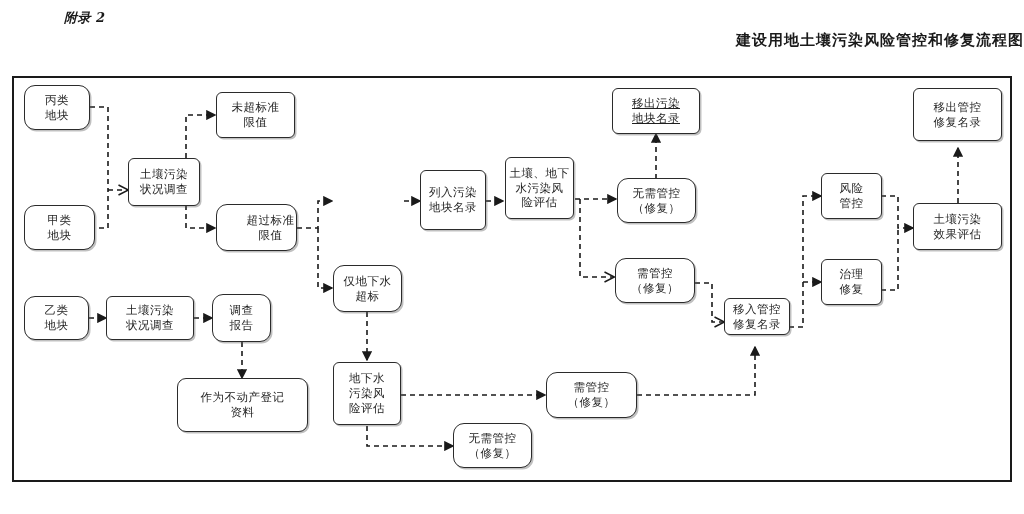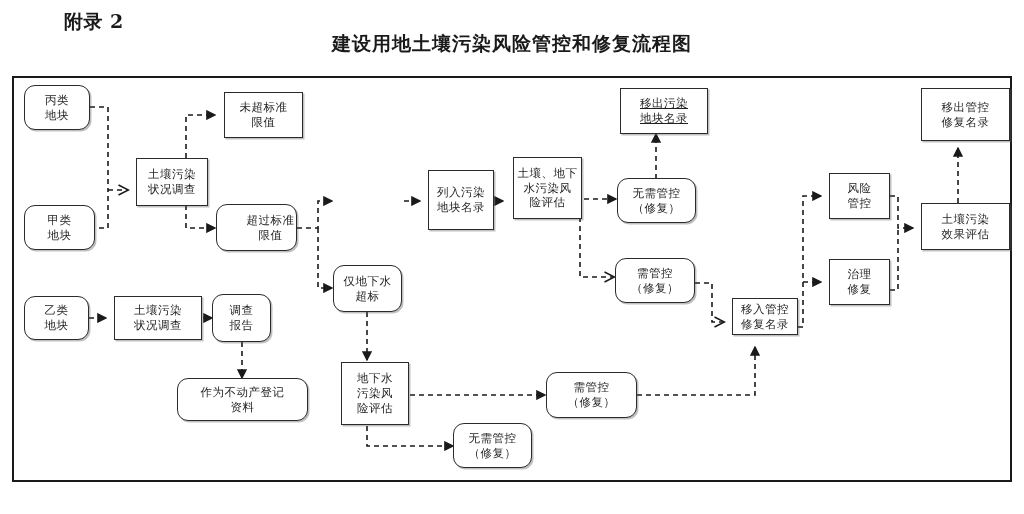--- a/index.html
+++ b/index.html
@@ -8,28 +8,29 @@
     width:1024px;height:514px;position:relative;overflow:hidden;
     font-family:"DejaVu Sans","Liberation Sans",sans-serif;
     color:#1a1a1a;
   }
   #page{position:absolute;inset:0;}
 
   
   .appendix-label{
     position:absolute;left:64px;top:9px;
     font-family:"DejaVu Serif","Liberation Serif",serif;
-    font-size:19px;font-weight:700;letter-spacing:.5px;
+    font-size:13px;font-weight:700;letter-spacing:.5px;
     white-space:nowrap;
+    font-style:italic;
   }
   .doc-title{
     position:absolute;left:0;top:31px;width:1024px;
-    text-align:center;
+    text-align:right;
     font-family:"DejaVu Serif","Liberation Serif",serif;
-    font-size:19px;font-weight:700;letter-spacing:1px;
+    font-size:15px;font-weight:700;letter-spacing:1px;
     white-space:nowrap;
   }
 
   
   .frame{
     position:absolute;left:12px;top:76px;width:1000px;height:406px;
     border:2px solid #1a1a1a;background:#fff;box-sizing:border-box;
   }
 
   
@@ -41,21 +42,21 @@
     border:1.6px solid #2b2b2b;background:#ffffff;
     display:flex;align-items:center;justify-content:center;
     text-align:center;line-height:1.28;
     font-family:"DejaVu Serif","Liberation Serif",serif;
     font-size:11.5px;color:#1f1f1f;
     letter-spacing:.5px;
     white-space:pre-line;
     box-shadow:1.5px 1.5px 0 rgba(90,90,90,.38);
   }
   .node.round{border-radius:11px;}
-  .node.rect{border-radius:0;margin-left:8px;}
+  .node.rect{border-radius:6px;}
 </style>
 </head>
 <body>
 
 <div id="page">
 
   <div class="appendix-label">附录 2</div>
 
   <div class="doc-title">建设用地土壤污染风险管控和修复流程图</div>
 
@@ -138,21 +139,21 @@
 
   <div class="node rect" style="left:216px;top:92px;width:79px;height:46px;">未超标准
 限值</div>
 
   <div class="node round" style="left:216px;top:204px;width:81px;height:47px;padding-left:28px;">超过标准
 限值</div>
 
   <div class="node round" style="left:212px;top:294px;width:59px;height:48px;">调查
 报告</div>
 
-  <div class="node round" style="left:177px;top:378px;width:131px;height:43px;">作为不动产登记
+  <div class="node round" style="left:177px;top:378px;width:131px;height:54px;border-radius:9px;">作为不动产登记
 资料</div>
 
 
   <div class="node round" style="left:333px;top:265px;width:69px;height:47px;">仅地下水
 超标</div>
 
   <div class="node rect" style="left:420px;top:170px;width:66px;height:60px;">列入污染
 地块名录</div>
 
   <div class="node rect" style="left:505px;top:157px;width:69px;height:62px;">土壤、地下

